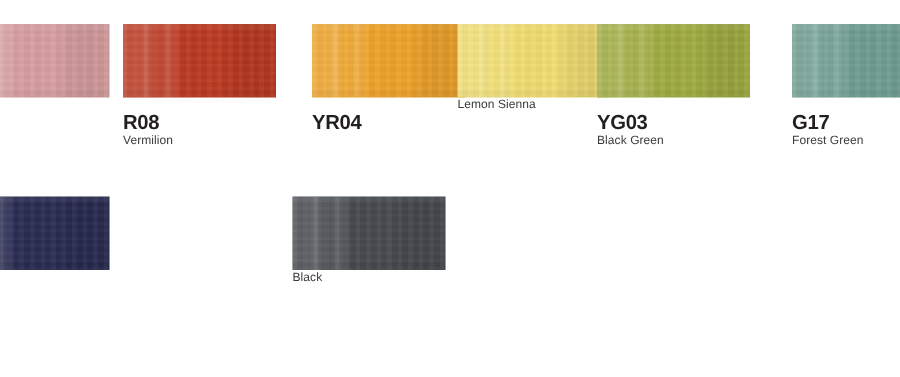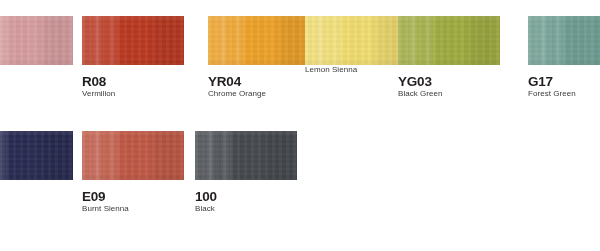--- a/index.html
+++ b/index.html
@@ -136,21 +136,20 @@
         <div class="swatch-code">R08</div>
         <div class="swatch-name">Vermilion</div>
       </div>
       <div class="swatch-cell" style="left: 208px; width: 102px;">
         <div class="swatch-chip" title="YR04" style="width: 102px; height: 49px; background: rgb(239, 163, 42);">
           <div class="sheen"></div>
           <div class="grain"></div>
           <div class="edgefade"></div>
         </div>
         <div class="swatch-code">YR04</div>
-        <div class="swatch-name">Chrome Orange</div>
       </div>
       <div class="swatch-cell" style="left: 305px; width: 102px;">
         <div class="swatch-chip" title="Y13" style="width: 102px; height: 49px; background: rgb(242, 222, 114);">
           <div class="sheen"></div>
           <div class="grain"></div>
           <div class="edgefade"></div>
         </div>
         <div class="swatch-name">Lemon Sienna</div>
       </div>
       <div class="swatch-cell" style="left: 398px; width: 102px;">
@@ -175,32 +174,22 @@
   <div class="swatch-row row-1">
       <div class="swatch-cell" style="left: -29px; width: 102px;">
         <div class="swatch-chip" title="9" style="width: 102px; height: 49px; background: rgb(42, 44, 83);">
           <div class="sheen"></div>
           <div class="grain"></div>
           <div class="edgefade"></div>
         </div>
         <div class="swatch-code">9</div>
         <div class="swatch-name">an Blue</div>
       </div>
-      <div class="swatch-cell" style="left: 82px; width: 102px;">
-        <div class="swatch-chip" title="E09" style="width: 102px; height: 49px; background: rgb(193, 90, 71);">
-          <div class="sheen"></div>
-          <div class="grain"></div>
-          <div class="edgefade"></div>
-        </div>
-        <div class="swatch-code">E09</div>
-        <div class="swatch-name">Burnt Sienna</div>
-      </div>
       <div class="swatch-cell" style="left: 195px; width: 102px;">
         <div class="swatch-chip" title="100" style="width: 102px; height: 49px; background: rgb(71, 75, 80);">
           <div class="sheen"></div>
           <div class="grain"></div>
           <div class="edgefade"></div>
         </div>
-        <div class="swatch-code">100</div>
         <div class="swatch-name">Black</div>
       </div>
     </div>
 </div>
 
 </body></html>

